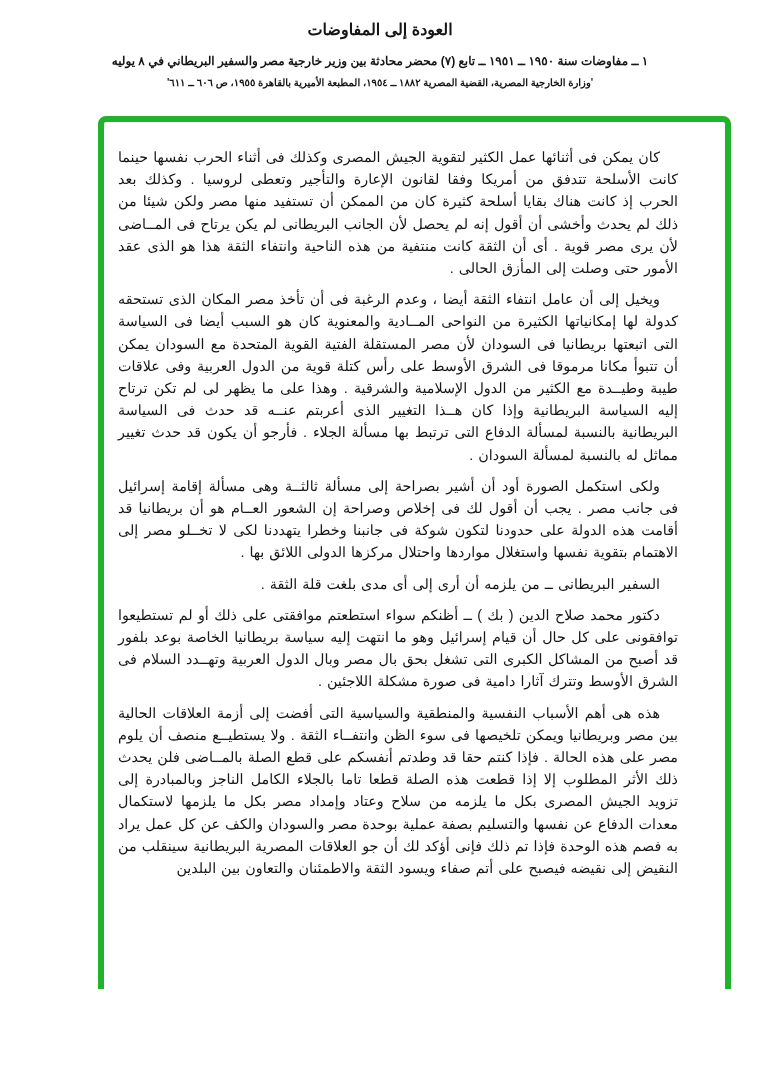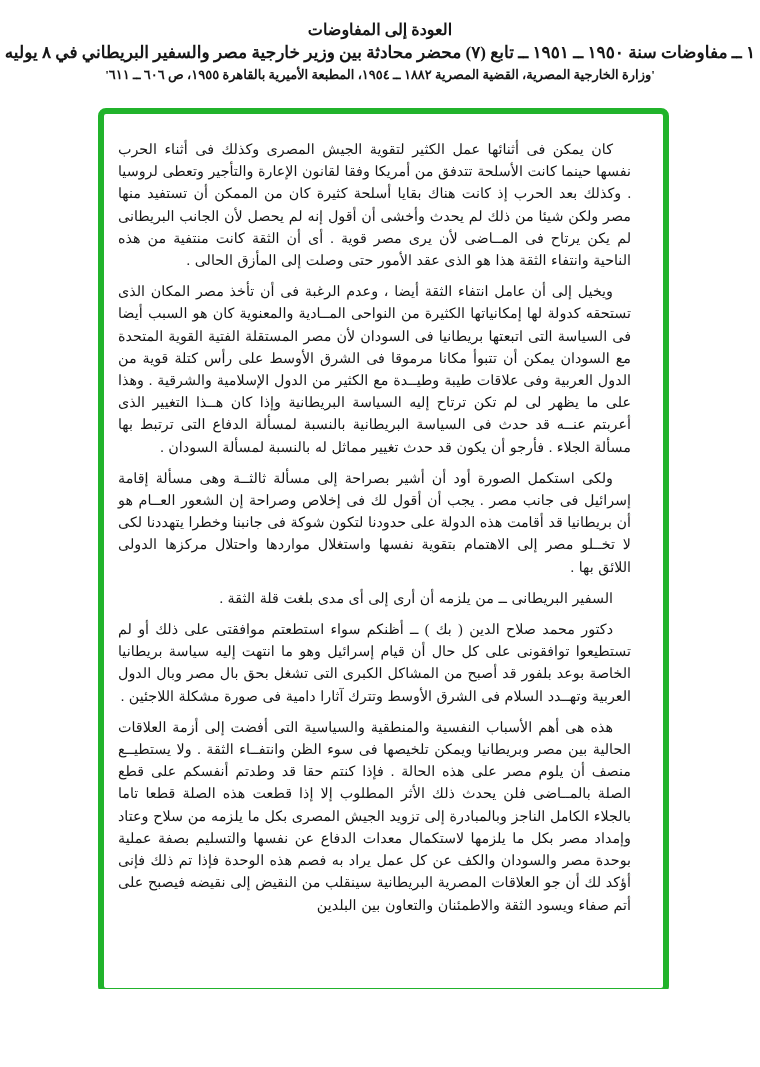--- a/index.html
+++ b/index.html
@@ -5,56 +5,56 @@
   html, body {
     margin: 0;
     padding: 0;
     background: #ffffff;
   }
   .page {
     position: relative;
     width: 760px;
     height: 989px;
     background: #ffffff;
-    font-family: Liberation Serif, serif;
+    font-family: Liberation Sans, sans-serif;
     color: #161616;
     direction: rtl;
     overflow: hidden;
   }
   .page-header {
     padding-top: 18px;
     text-align: center;
   }
   .doc-title {
     margin: 0;
     font-size: 16px;
     font-weight: bold;
     line-height: 24px;
   }
   .doc-heading {
-    margin-top: 1px;
-    font-size: 17px;
+    margin-top: 9px;
+    font-size: 12px;
     font-weight: bold;
     line-height: 20px;
     white-space: nowrap;
   }
   .doc-citation {
     margin-top: 4px;
-    font-size: 13px;
+    font-size: 10px;
     font-weight: bold;
     line-height: 16px;
     white-space: nowrap;
   }
   .text-frame {
     box-sizing: border-box;
-    margin: 25px 91px 0 98px;
+    margin: 25px 29px 0 98px;
     height: 886px;
     border: 6px solid #21b32b;
     border-radius: 8px;
-    padding: 24px 32px 18px 14px;
+    padding: 24px 47px 18px 14px;
     background: #ffffff;
   }
   .para {
     margin: 0 0 9px 0;
     font-size: 14.3px;
     line-height: 22.2px;
     text-align: justify;
     text-indent: 18px;
     word-spacing: 1px;
   }

